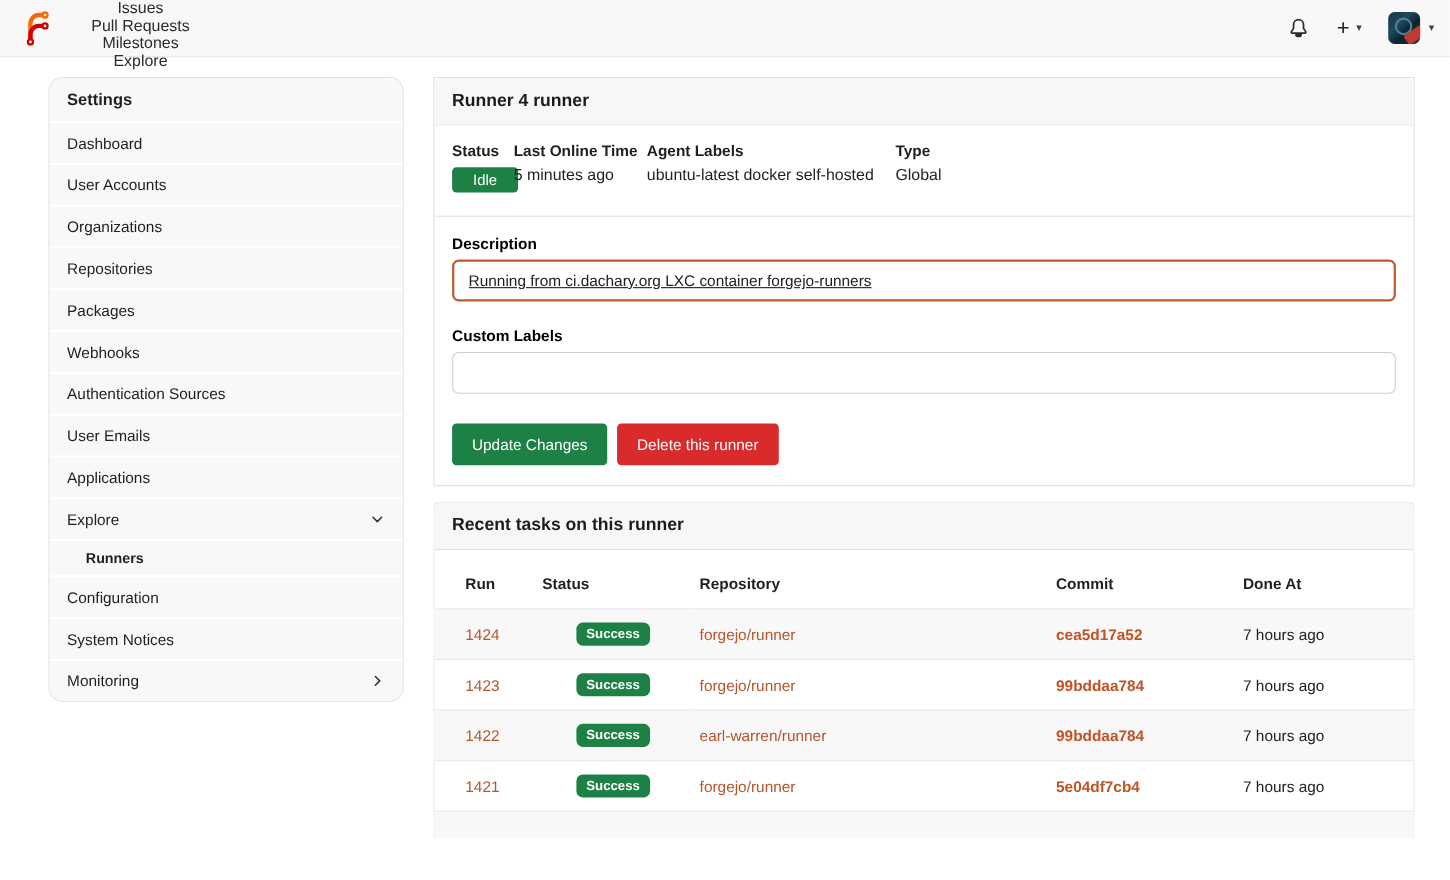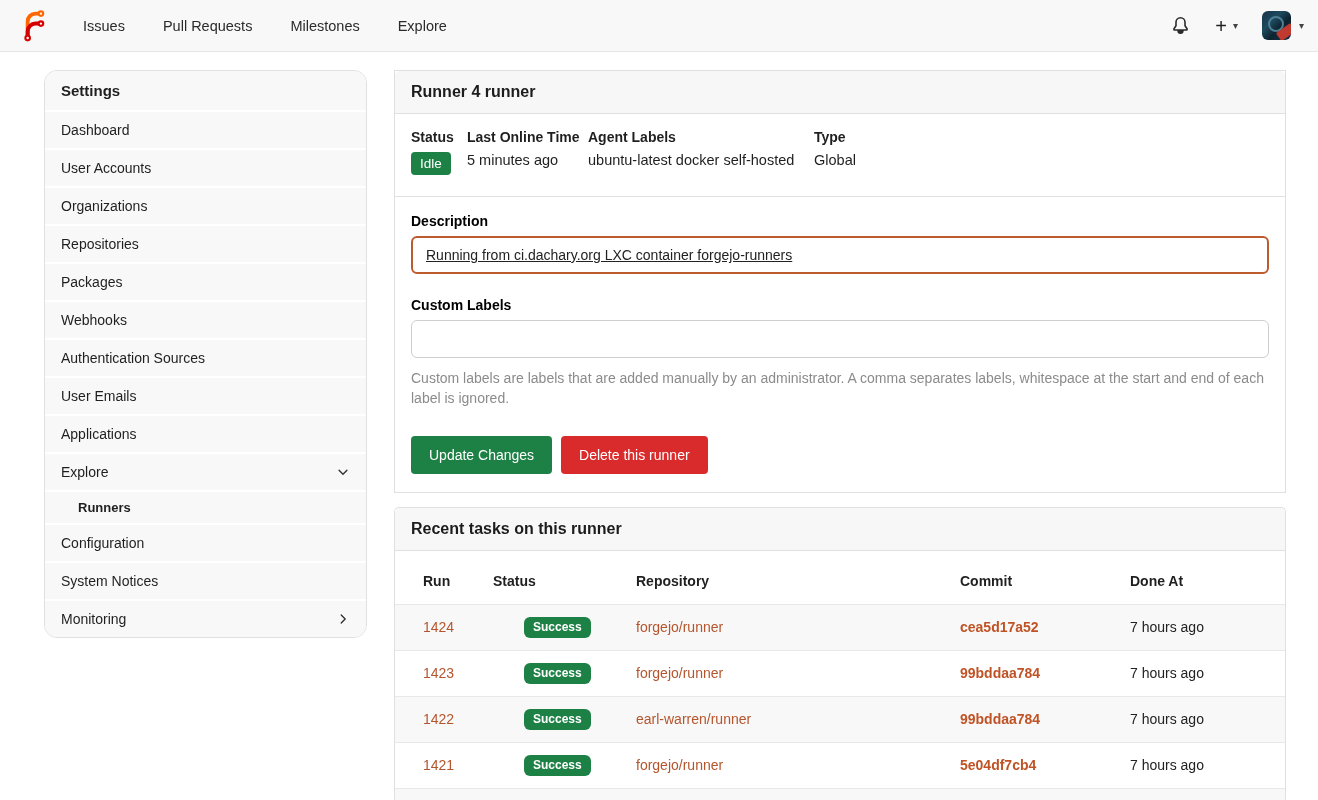--- a/index.html
+++ b/index.html
@@ -3,21 +3,21 @@
 <meta charset="utf-8">
 <style>
   * { margin:0; padding:0; box-sizing:border-box; }
   html,body { width:1318px; height:800px; overflow:hidden; background:#fff;
     font-family:"Liberation Sans","DejaVu Sans",sans-serif; color:#212121; font-size:14px; }
 
   
   .navbar { height:52px; background:#f8f8f8; border-bottom:1px solid #e6e6e6;
     display:flex; align-items:center; padding:0 14px; }
   .logo { width:32px; height:32px; margin:0 14px 0 4px; display:flex; align-items:center; }
-  .nav-links { display:flex; align-items:center; height:100%; }
+  .nav-links { display:flex; align-items:center; height:100%;flex-direction:column; }
   .nav-link { padding:0 19px; color:#2b2b2b; font-size:14.5px; cursor:pointer;
     height:100%; display:flex; align-items:center; text-decoration:none; }
   .nav-right { margin-left:auto; display:flex; align-items:center; gap:0; }
   .icon-btn { display:flex; align-items:center; color:#2b2b2b; cursor:pointer; }
   .bell { margin-right:26px; }
   .plus-group { display:flex; align-items:center; margin-right:24px; }
   .plus { font-size:20px; font-weight:400; line-height:1; margin-right:6px; }
   .caret { font-size:10px; color:#444; }
   .avatar { width:29px; height:29px; border-radius:6px; margin-right:8px; cursor:pointer;
     background:linear-gradient(135deg,#16324a 0%,#1e4a5e 35%,#0d2330 60%,#163247 100%);
@@ -46,21 +46,21 @@
     color:#1c1c1c; border-bottom:1px solid #e0e0e0; border-radius:5px 5px 0 0; }
 
   .meta-row { display:flex; padding:15px 16px 21px; }
   .meta-col { flex:none; }
   .meta-col.c1 { width:56px; }
   .meta-col.c2 { width:121px; }
   .meta-col.c3 { width:226px; }
   .meta-label { font-weight:700; font-size:14px; color:#1f1f1f; margin-bottom:7px; }
   .meta-value { font-size:14.5px; color:#1f1f1f; }
   .badge-idle { display:inline-block; background:#1d8045; color:#fff; font-size:13.5px;
-    padding:4px 9px; border-radius:4px; }
+    padding:4px 19px; border-radius:4px; }
 
   .form-section { border-top:1px solid #e0e0e0; padding:16px 16px 18px; }
   .field-label { display:block; font-weight:700; font-size:14px; color:#000000; margin-bottom:7px; }
   .text-input { width:100%; height:38px; border:1px solid #cfcfcf; border-radius:6px;
     padding:0 13px; font-size:14px; color:#222; background:#fff; outline:none;
     font-family:"Liberation Sans","DejaVu Sans",sans-serif;text-decoration:underline; }
   .text-input.focused { border:2px solid #bc5b2e; }
   .field-gap { margin-top:23px; }
   .help-text { color:#8b8b8b; font-size:14px; line-height:1.45; margin-top:10px; }
   .btn-row { margin-top:27px; display:flex; gap:9px; }
@@ -201,21 +201,20 @@
         </div>
       </div>
 
       <div class="form-section">
         <label class="field-label">Description</label>
         <input class="text-input focused" type="text" value="Running from ci.dachary.org LXC container forgejo-runners" style="">
 
         <label class="field-label field-gap">Custom Labels</label>
         <input class="text-input" type="text" value="" style="">
 
-        <div class="help-text">Custom labels are labels that are added manually by an administrator. A comma separates labels, whitespace at the start and end of each label is ignored.</div>
 
         <div class="btn-row">
           <button class="btn btn-green">Update Changes</button>
           <button class="btn btn-red">Delete this runner</button>
         </div>
       </div>
     </div>
 
     <div class="panel panel-tasks">
       <div class="panel-header">Recent tasks on this runner</div>

